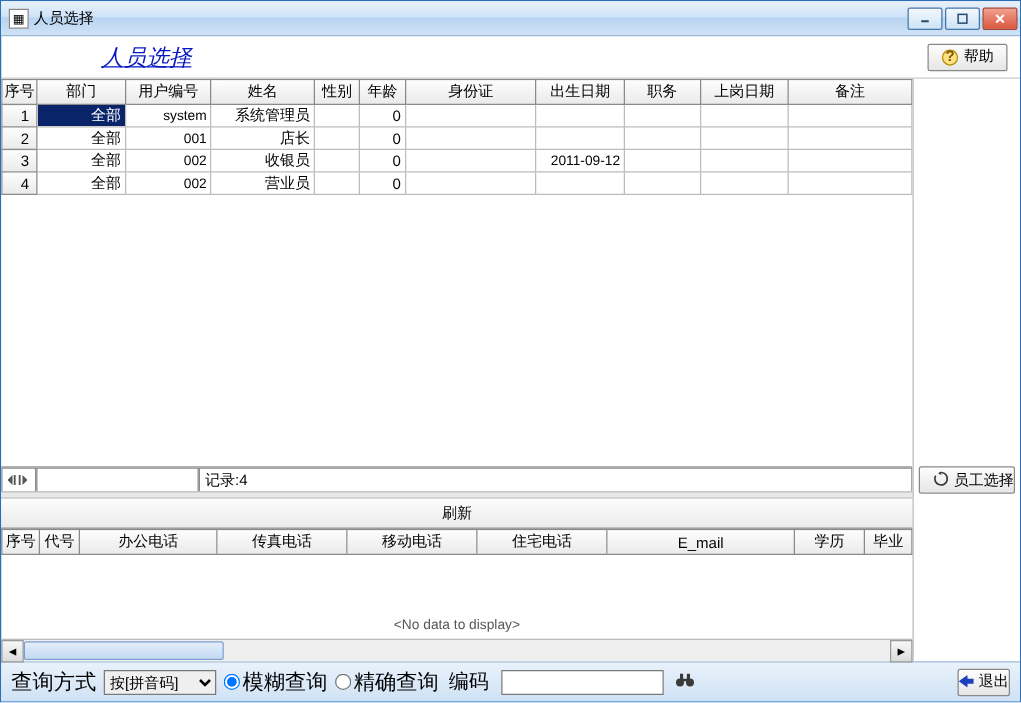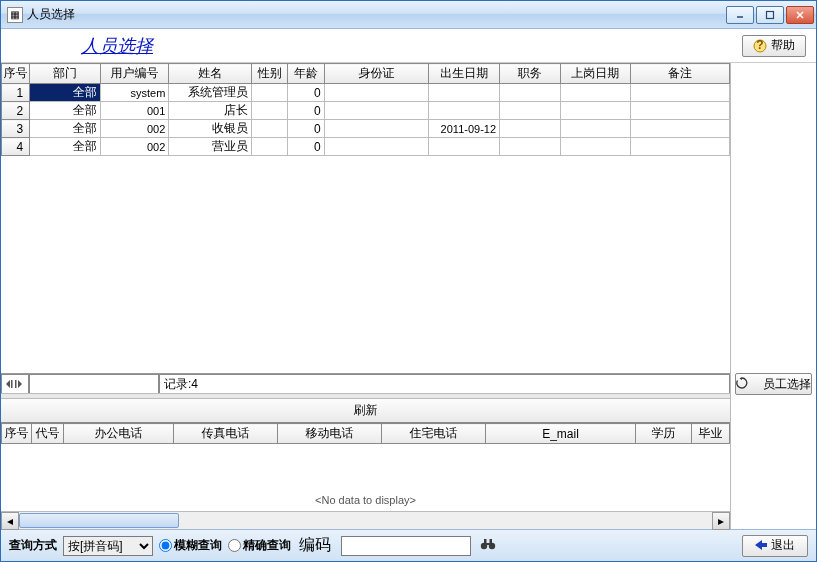--- a/index.html
+++ b/index.html
@@ -13,46 +13,46 @@
 .win-btn.close { background: linear-gradient(to bottom,#f1a18f,#d9583e); color:#fff; border-color:#a84030;}
 .win-btn svg { width: 10px; height: 10px; }
 .header-row { height: 34px; display: flex; align-items: center; padding: 4px 10px; border-bottom: 1px solid #ccc; }
 .header-title { color: #0617c3; font-size: 18px; font-style: italic; text-decoration: underline; font-family: "KaiTi", "STKaiti", serif; margin-left: 70px;}
 .help-btn { margin-left: auto; display:flex;align-items:center;gap:4px;height:22px;padding:0 10px;border:1px solid #888;background:linear-gradient(#fdfdfd,#e6e6e6);border-radius:2px;}
 .help-icon { width:14px;height:14px;display:inline-block;}
 .main-area { flex: 1; display: flex; min-height: 0; }
 .left-pane { flex: 1; display: flex; flex-direction: column; min-width:0;}
 .right-pane { width: 86px; border-left: 1px solid #bbb; display:flex;flex-direction:column;}
 .right-pane .spacer { flex:1; }
-.side-btn { margin: 4px; height:22px; display:flex;align-items:center;justify-content:space-between;gap:4px;border:1px solid #888;background:linear-gradient(#fdfdfd,#e6e6e6);border-radius:2px;}
+.side-btn { margin: 4px; height:22px; display:flex;align-items:center;justify-content:flex-end;gap:4px;border:1px solid #888;background:linear-gradient(#fdfdfd,#e6e6e6);border-radius:2px;}
 .grid-wrap { flex: 1; overflow:hidden; display:flex;flex-direction:column;}
 table { border-collapse: collapse; width: 100%; table-layout: fixed; }
 th { background: linear-gradient(#fdfdfd,#eaeaea); border: 1px solid #8a8a8a; font-weight: normal; height: 20px; font-size: 12px; overflow:hidden;white-space:nowrap;margin-top:12px;}
 td { border: 1px solid #bcbcbc; height: 17px; padding: 0 3px; background:#fff; overflow:hidden;white-space:nowrap;font-size:12px;text-align:right;}
 td.rowhead { background: linear-gradient(#fdfdfd,#eaeaea); border: 1px solid #8a8a8a; text-align: right; padding-right:6px;}
 td.selected { background: #0a246a; color:#fff; }
 .grid-body { flex:1; overflow:hidden; background:#fff; }
 .status-row { height: 20px; display:flex; border-top:1px solid #999; }
 .status-cell { border: 1px solid #8a8a8a; height:20px; display:flex;align-items:center;padding:0 4px;}
 .divider { height:6px;background:#e8e8e8;border-top:1px solid #bbb;border-bottom:1px solid #bbb;}
 .refresh-row { height:24px;background:linear-gradient(#fdfdfd,#eaeaea);border-bottom:1px solid #8a8a8a;display:flex;align-items:center;justify-content:center;text-align:center;}
 .grid2-wrap { height:106px;display:flex;flex-direction:column;}
 .no-data { flex:1;display:flex;align-items:center;justify-content:center;color:#555;font-family:monospace;margin-top:44px;}
 .h-scroll { height:18px;background:#efefef;border-top:1px solid #bbb;position:relative;}
 .h-scroll .thumb { position:absolute;left:18px;top:1px;height:15px;width:160px;background:linear-gradient(#e4eefb,#c3d9f2);border:1px solid #7a9ecf;border-radius:2px;}
 .h-scroll .arrow { position:absolute;top:0;width:18px;height:18px;background:linear-gradient(#f7f7f7,#dcdcdc);border:1px solid #999;display:flex;align-items:center;justify-content:center;}
 .h-scroll .arrow.left{left:0;} .h-scroll .arrow.right{right:0;}
 .footer { height: 32px; background: linear-gradient(#e9f2fb,#cfe2f5); border-top:1px solid #9bb8d9; display:flex;align-items:center;padding:0 8px;gap:6px;}
-.footer label { font-size:12px;font-weight:bold;}
+.footer label { font-size:17px;}
 .footer select { height:20px;width:90px;border:1px solid #7a7a7a;font-size:12px;}
 .footer input[type=text]{height:20px;width:130px;border:1px solid #7a7a7a;background:#fff;}
 .footer .radio-wrap{display:flex;align-items:center;gap:2px;}
 .footer .encode-lbl{font-family:"KaiTi","STKaiti",serif;font-size:16px;margin:0 4px 0 2px;}
 .footer .search-go{width:22px;height:20px;display:flex;align-items:center;justify-content:center;}
-.exit-btn { margin-left:auto;display:flex;align-items:center;gap:4px;height:22px;padding:0 12px;border:1px solid #888;background:linear-gradient(#fdfdfd,#e6e6e6);border-radius:2px;}
+.exit-btn { margin-left:auto;display:flex;align-items:center;gap:4px;height:22px;padding:0 0;border:1px solid #888;background:linear-gradient(#fdfdfd,#e6e6e6);border-radius:2px;}
 .num-r { text-align:right; font-family: "MS Sans Serif", sans-serif;}
 .mono { font-family: Liberation Sans, sans-serif; font-size:11px;}
 </style>
 </head>
 <body>
 
 <div class="window">
   <div class="titlebar">
     <span class="app-icon">▦</span>
     <span class="title">人员选择</span>

